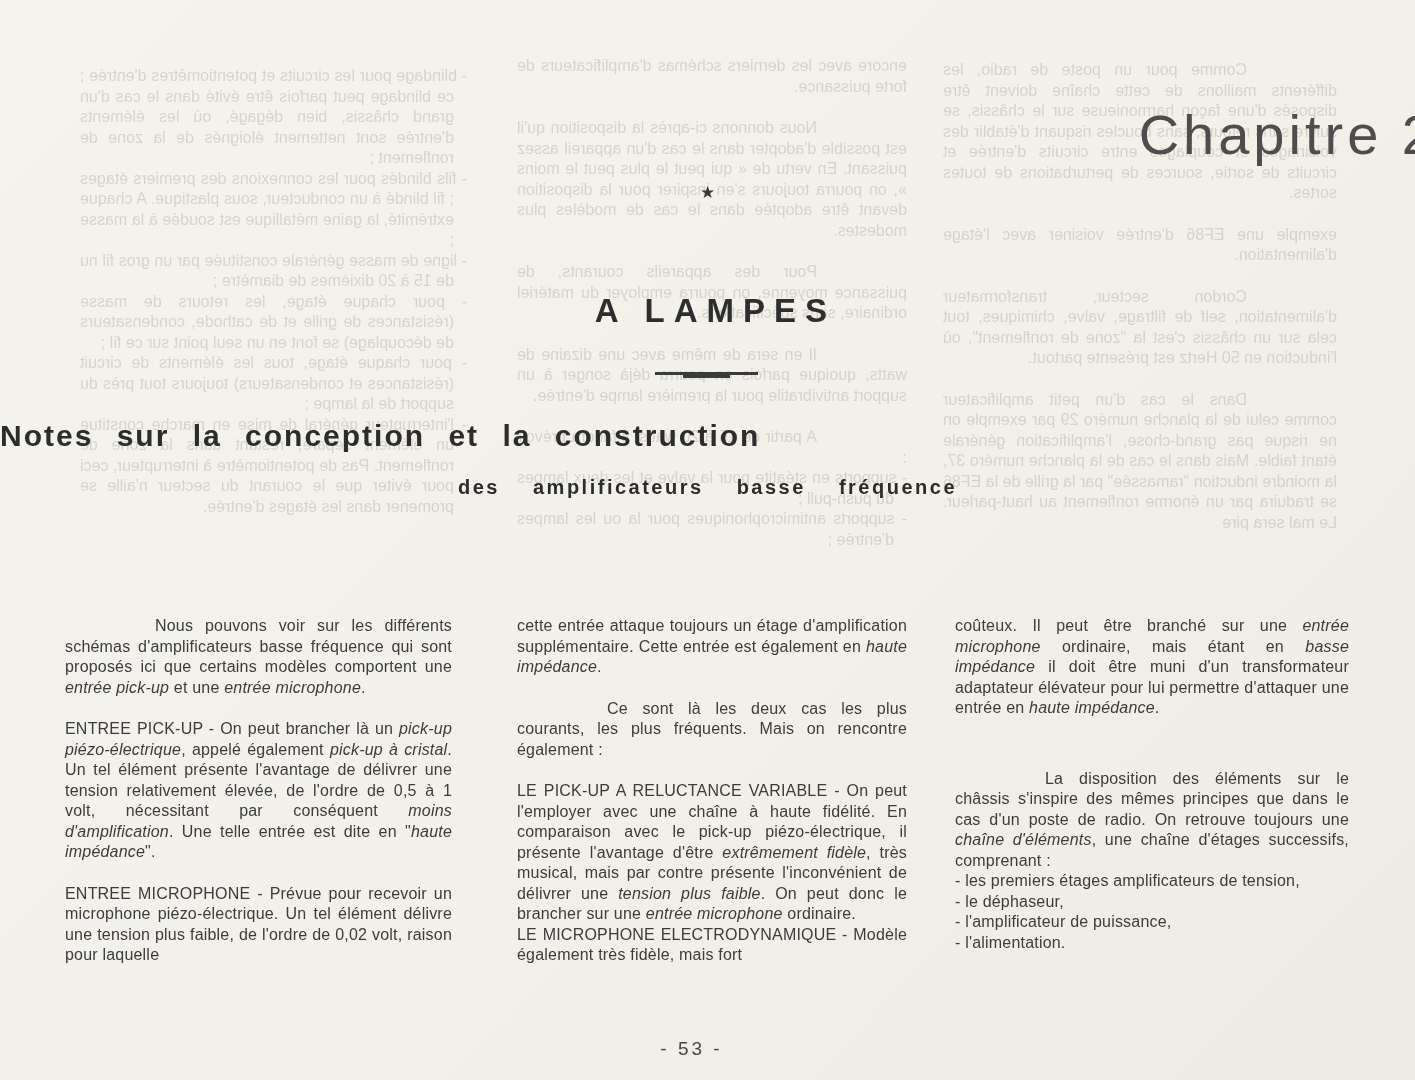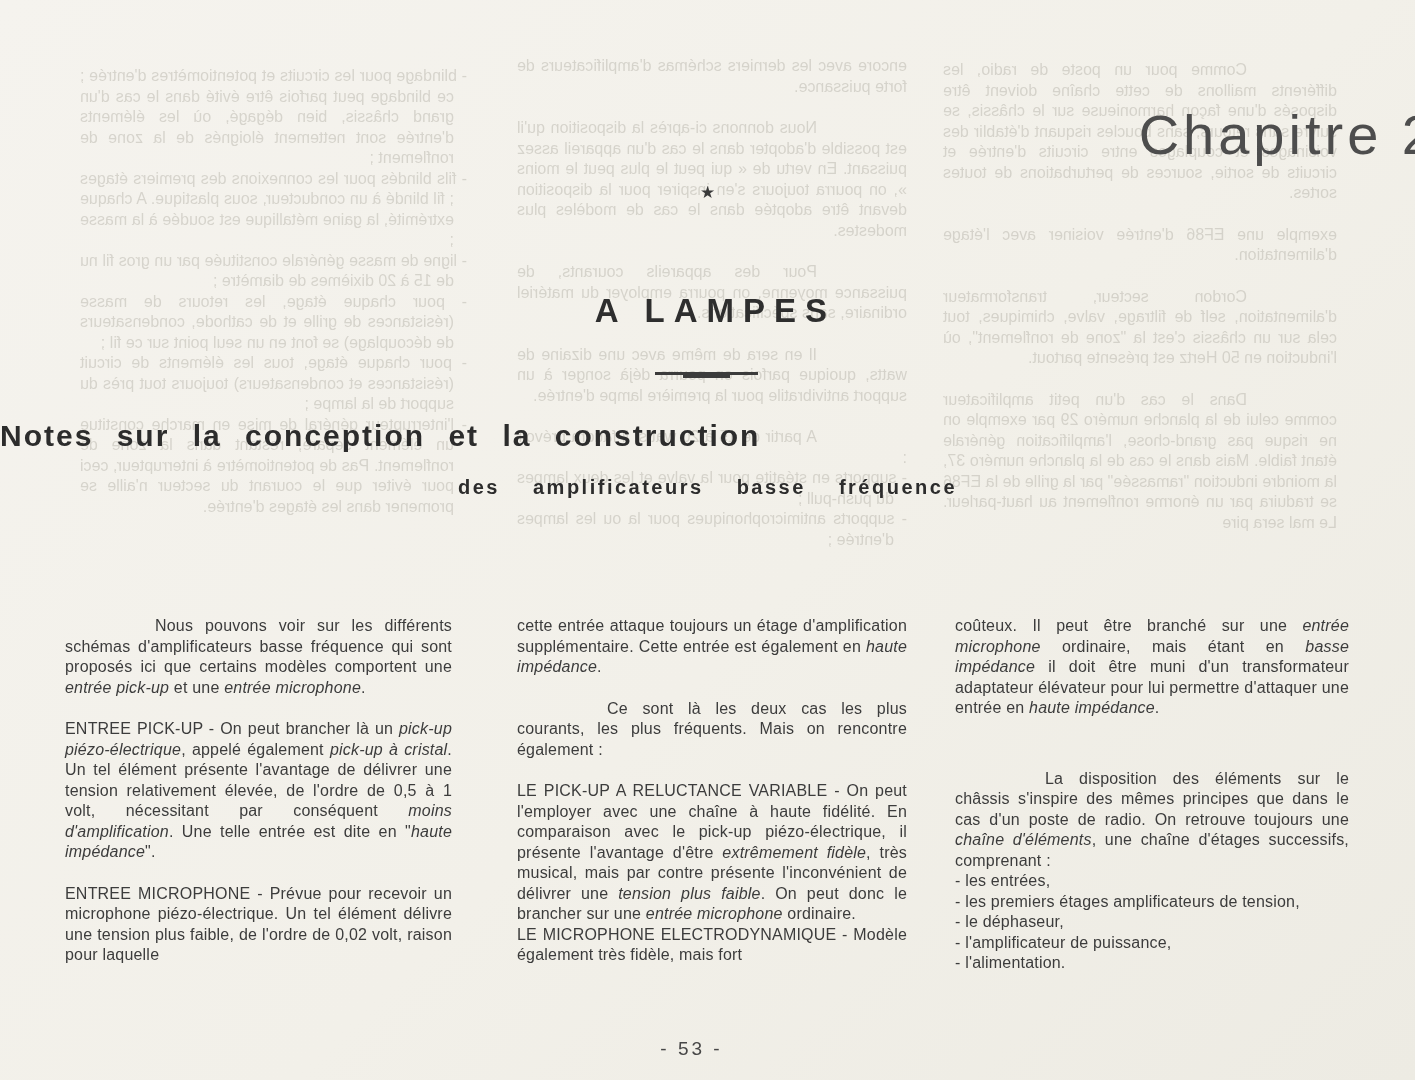--- a/index.html
+++ b/index.html
@@ -124,21 +124,20 @@
     </div>
   <div class="col col2">
       <p class="para"><span>cette entrée attaque toujours un étage d'amplification supplémentaire. Cette entrée est également en </span><em>haute impédance</em><span>.</span></p>
       <p class="para indent"><span>Ce sont là les deux cas les plus courants, les plus fréquents. Mais on rencontre également :</span></p>
       <p class="para flush"><span>LE PICK-UP A RELUCTANCE VARIABLE - On peut l'employer avec une chaîne à haute fidélité. En comparaison avec le pick-up piézo-électrique, il présente l'avantage d'être </span><em>extrêmement fidèle</em><span>, très musical, mais par contre présente l'inconvénient de délivrer une </span><em>tension plus faible</em><span>. On peut donc le brancher sur une </span><em>entrée microphone</em><span> ordinaire.</span></p>
       <p class="para"><span>LE MICROPHONE ELECTRODYNAMIQUE - Modèle également très fidèle, mais fort</span></p>
     </div>
   <div class="col col3">
       <p class="para"><span>coûteux. Il peut être branché sur une </span><em>entrée microphone</em><span> ordinaire, mais étant en </span><em>basse impédance</em><span> il doit être muni d'un transformateur adaptateur élévateur pour lui permettre d'attaquer une entrée en </span><em>haute impédance</em><span>.</span></p>
       <p class="para indent gap flush"><span>La disposition des éléments sur le châssis s'inspire des mêmes principes que dans le cas d'un poste de radio. On retrouve toujours une </span><em>chaîne d'éléments</em><span>, une chaîne d'étages successifs, comprenant :</span></p>
-      <p class="para hang left"><span>- les entrées,</span></p>
       <p class="para hang"><span>- les premiers étages amplificateurs de tension,</span></p>
       <p class="para hang left"><span>- le déphaseur,</span></p>
       <p class="para hang left"><span>- l'amplificateur de puissance,</span></p>
       <p class="para hang left"><span>- l'alimentation.</span></p>
     </div>
 
   <div class="folio">- 53 -</div>
 
 </div>
 

